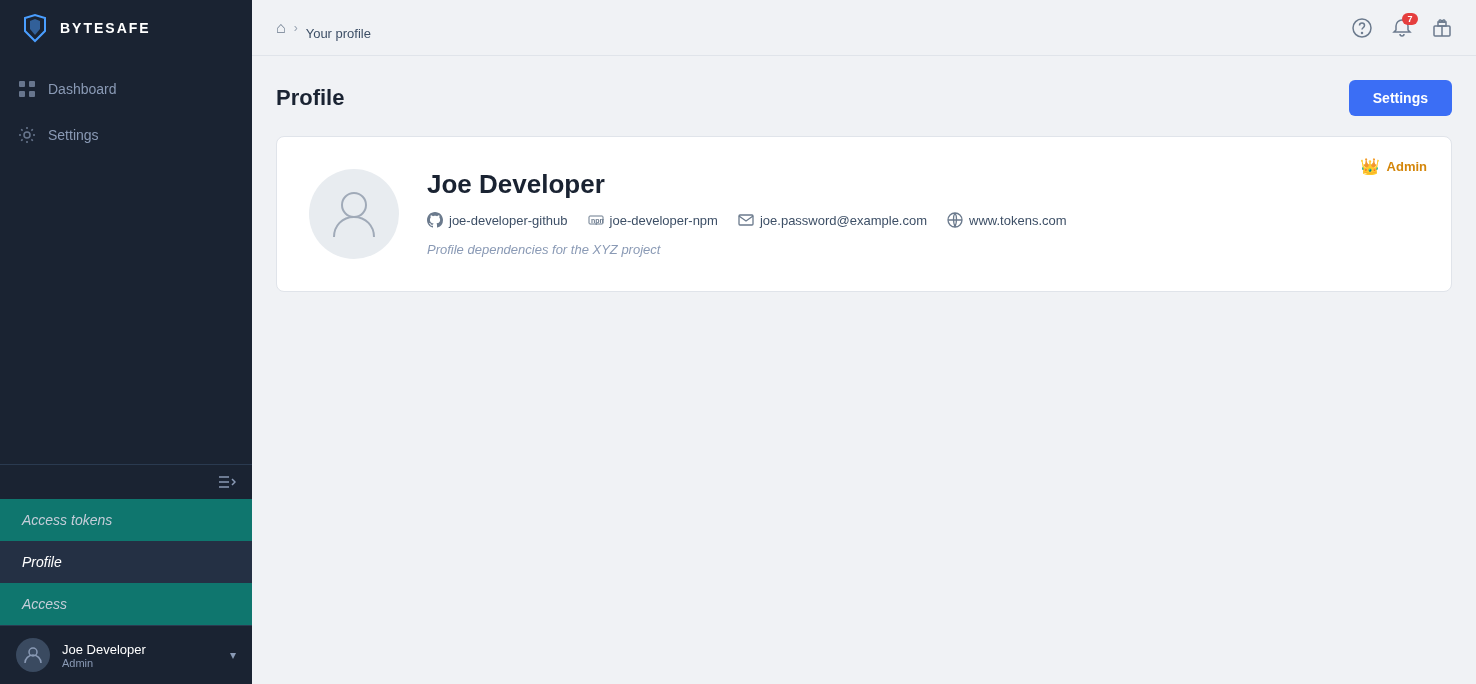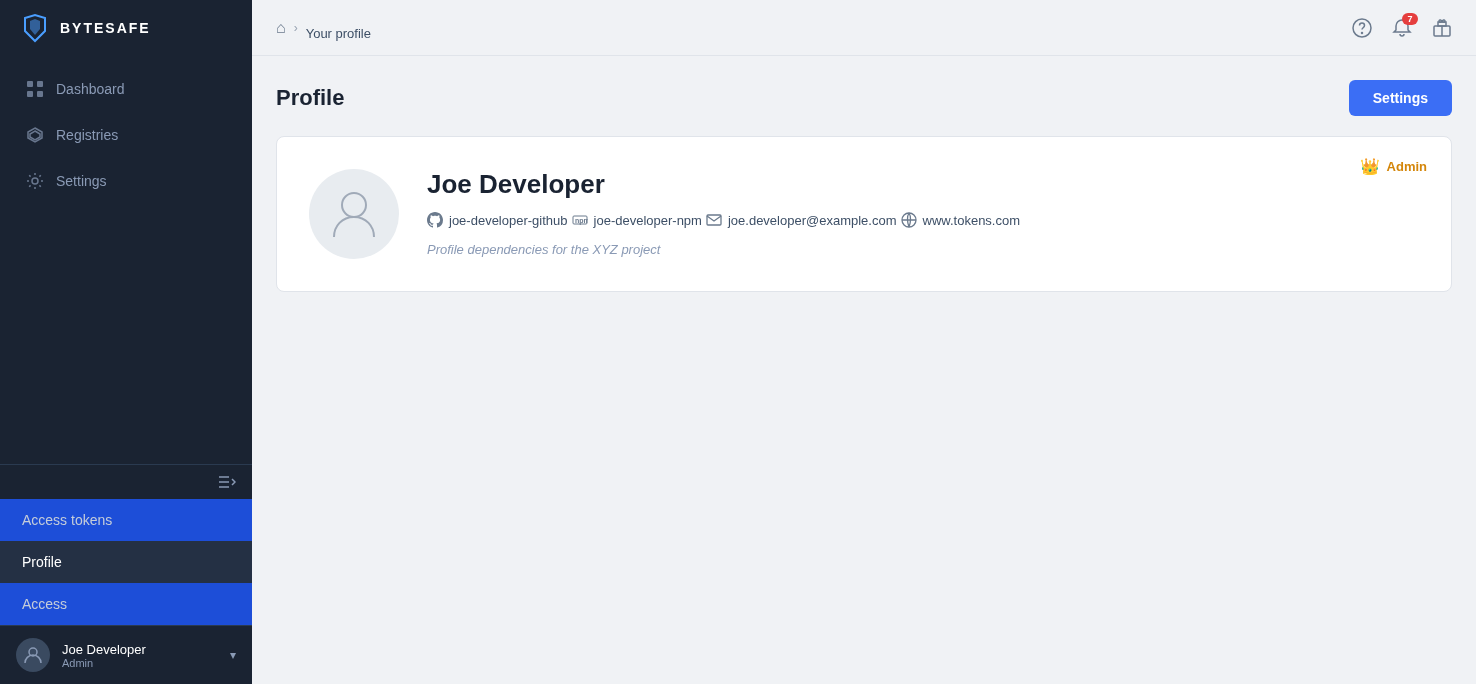--- a/index.html
+++ b/index.html
@@ -39,21 +39,21 @@
 
     .sidebar-nav {
       flex: 1;
       padding: 10px 0;
     }
 
     .nav-item {
       display: flex;
       align-items: center;
       gap: 12px;
-      padding: 14px 26px;
+      padding: 14px 18px;
       color: #8a9ab5;
       font-size: 14px;
       cursor: pointer;
       transition: background 0.2s;
     }
 
     .nav-icon {
       width: 18px;
       height: 18px;
       opacity: 0.7;
@@ -65,21 +65,22 @@
 
     .collapse-btn {
       display: flex;
       justify-content: flex-end;
       padding: 10px 16px;
       cursor: pointer;
       color: #8a9ab5;
     }
 
     .dropdown-menu {
-      background: #1d4ed8;
+      background: #0f766e;
+      font-style: italic;
     }
 
     .dropdown-item {
       display: flex;
       align-items: center;
       padding: 13px 22px;
       color: #c5cdd9;
       font-size: 14px;
       cursor: pointer;
     }
@@ -265,21 +266,21 @@
     .profile-name {
       font-size: 26px;
       font-weight: 800;
       color: #1a2332;
       margin-bottom: 12px;
     }
 
     .profile-meta {
       display: flex;
       align-items: center;
-      gap: 4px;
+      gap: 20px;
       flex-wrap: wrap;
       margin-bottom: 14px;
     }
 
     .meta-item {
       display: flex;
       align-items: center;
       gap: 6px;
       font-size: 13px;
       color: #3d4f66;
@@ -326,27 +327,20 @@
 
   <nav class="sidebar-nav">
     <div class="nav-item">
       <svg class="nav-icon" viewBox="0 0 18 18" fill="currentColor">
           <rect x="1" y="1" width="6" height="6" rx="1"></rect>
           <rect x="11" y="1" width="6" height="6" rx="1"></rect>
           <rect x="1" y="11" width="6" height="6" rx="1"></rect>
           <rect x="11" y="11" width="6" height="6" rx="1"></rect>
         </svg>
       <span>Dashboard</span>
-    </div>
-    <div class="nav-item">
-      <svg class="nav-icon" viewBox="0 0 18 18" fill="none" stroke="currentColor" stroke-width="1.5">
-          <polygon points="9,2 16,6 16,12 9,16 2,12 2,6"></polygon>
-          <polygon points="9,5 14,8 14,11 9,14 4,11 4,8"></polygon>
-        </svg>
-      <span>Registries</span>
     </div>
     <div class="nav-item">
       <svg class="nav-icon" viewBox="0 0 18 18" fill="none" stroke="currentColor" stroke-width="1.5">
           <circle cx="9" cy="9" r="3"></circle>
           <path d="M9 1v2M9 15v2M1 9h2M15 9h2M3.2 3.2l1.4 1.4M13.4 13.4l1.4 1.4M3.2 14.8l1.4-1.4M13.4 4.6l1.4-1.4"></path>
         </svg>
       <span>Settings</span>
     </div>
   </nav>
 
@@ -449,21 +443,21 @@
               <rect x="1" y="4" width="14" height="8" rx="1" stroke="#6b7a8d" stroke-width="1" fill="none"></rect>
               <text x="3" y="11" font-size="7" fill="#6b7a8d" font-weight="bold">npm</text>
             </svg>
             <span>joe-developer-npm</span>
           </div>
           <div class="meta-item">
             <svg class="meta-icon" width="16" height="16" viewBox="0 0 16 16" fill="none" stroke="#6b7a8d" stroke-width="1.3">
               <rect x="1" y="3" width="14" height="10" rx="1"></rect>
               <path d="M1 4l7 5 7-5"></path>
             </svg>
-            <span>joe.developer@example.com</span>
+            <span>joe.password@example.com</span>
           </div>
           <div class="meta-item">
             <svg class="meta-icon" width="16" height="16" viewBox="0 0 16 16" fill="none" stroke="#6b7a8d" stroke-width="1.3">
               <circle cx="8" cy="8" r="7"></circle>
               <path d="M1 8h14M8 1c-2 3-2 9 0 14M8 1c2 3 2 9 0 14"></path>
             </svg>
             <span>www.tokens.com</span>
           </div>
         </div>
 

